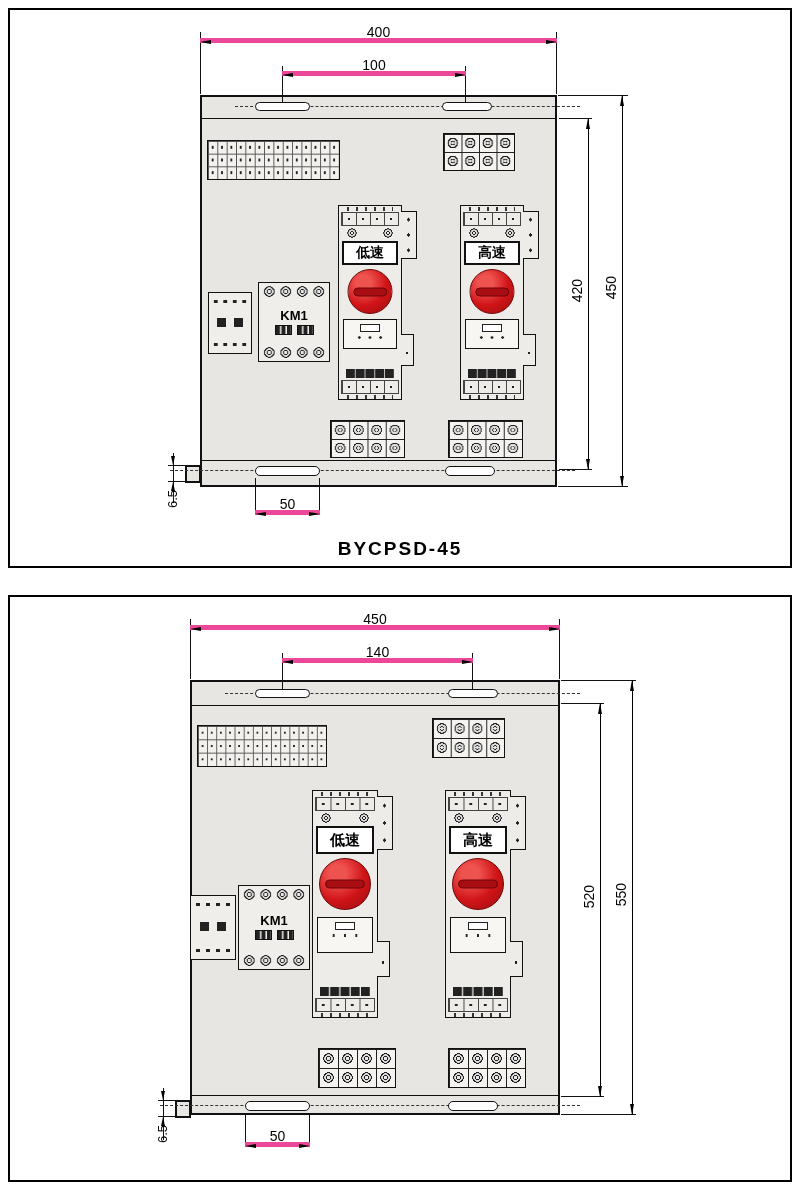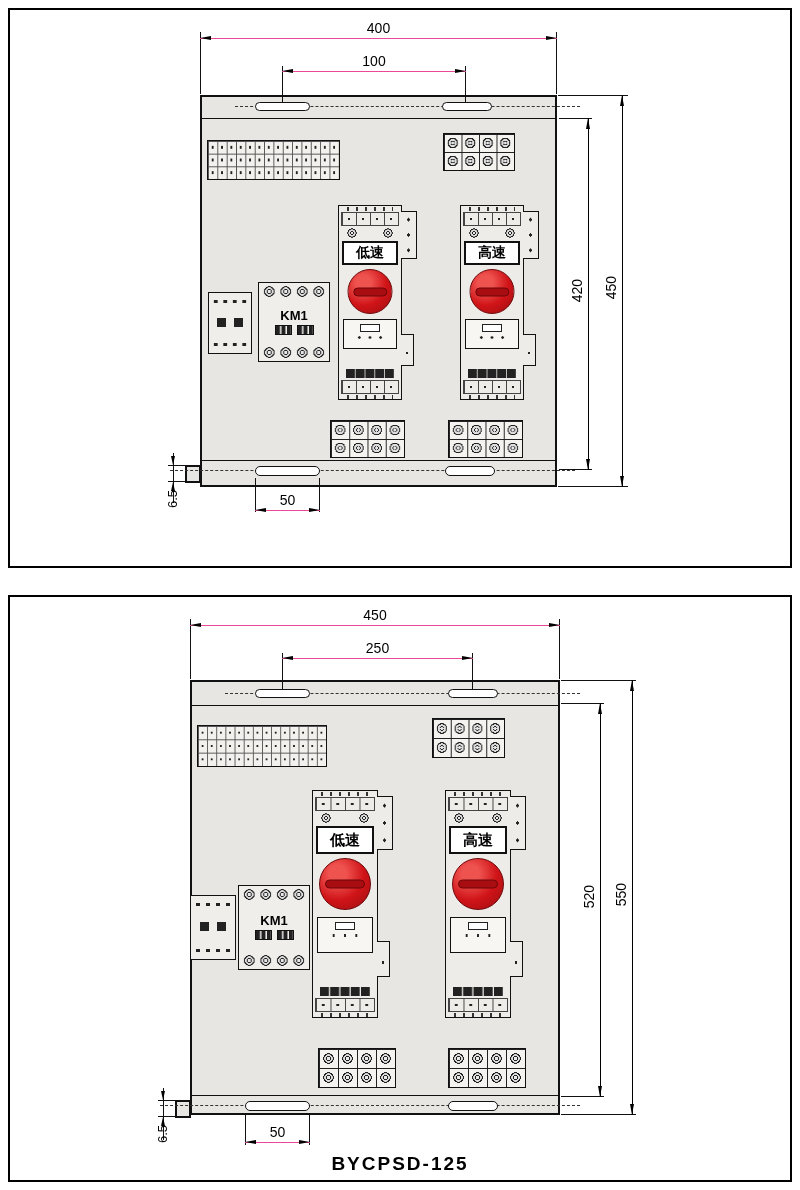--- a/index.html
+++ b/index.html
@@ -7,21 +7,21 @@
   body{width:800px;height:1190px;background:#ffffff;font-family:"Liberation Sans","DejaVu Sans",sans-serif;color:#000;}
   .page{position:relative;width:800px;height:1190px;overflow:hidden;background:#fff;}
   .frame{position:absolute;border:2px solid #000;background:#fff;box-sizing:border-box;}
   .panel{position:absolute;border:2px solid var(--ink);background:var(--panel);box-sizing:border-box;}
   .ln-h{position:absolute;height:1px;background:var(--ink);}
   .ln-v{position:absolute;width:1px;background:var(--ink);}
   .ln-dash{position:absolute;height:0;border-top:1px dashed #333;}
   .slot{position:absolute;background:#fff;border:1.2px solid var(--ink);border-radius:5px;box-sizing:border-box;}
   .ear{position:absolute;background:var(--panel);border:2px solid var(--ink);box-sizing:border-box;}
 
-  .dim-h{position:absolute;height:0;border-top:1px solid #ec4899;}
+  .dim-h{position:absolute;height:0;border-top:5px solid #ec4899;}
   .dim-h::before{content:"";position:absolute;left:0;top:-3px;border-top:2.5px solid transparent;border-bottom:2.5px solid transparent;border-right:11px solid #000;}
   .dim-h::after{content:"";position:absolute;right:0;top:-3px;border-top:2.5px solid transparent;border-bottom:2.5px solid transparent;border-left:11px solid #000;}
   .dim-h .lbl{position:absolute;left:50%;bottom:3px;transform:translateX(-50%);font-size:14px;white-space:nowrap;}
   .dim-v{position:absolute;width:0;border-left:1px solid #000;}
   .dim-v::before{content:"";position:absolute;top:0;left:-3px;border-left:2.5px solid transparent;border-right:2.5px solid transparent;border-bottom:11px solid #000;}
   .dim-v::after{content:"";position:absolute;bottom:0;left:-3px;border-left:2.5px solid transparent;border-right:2.5px solid transparent;border-top:11px solid #000;}
   .dim-v .vlbl{position:absolute;right:4px;top:calc(50% - 15px);writing-mode:vertical-rl;transform:rotate(180deg);font-size:14px;white-space:nowrap;}
   .vlabel{position:absolute;writing-mode:vertical-rl;transform:rotate(180deg);font-size:13px;white-space:nowrap;}
   .arr-d{position:absolute;width:0;height:0;border-left:2.5px solid transparent;border-right:2.5px solid transparent;border-top:9px solid #000;}
   .arr-u{position:absolute;width:0;height:0;border-left:2.5px solid transparent;border-right:2.5px solid transparent;border-bottom:9px solid #000;}
@@ -207,40 +207,41 @@
     <div class="arr-d" style="left:161px;top:446px;"></div>
     <div class="arr-u" style="left:161px;top:472px;"></div>
     <span class="vlabel" style="left:155px;top:480px;">6.5</span>
 
     <div class="ln-v" style="left:245px;top:468px;height:34px;"></div>
     <div class="ln-v" style="left:309px;top:468px;height:34px;"></div>
     <div class="dim-h" style="left:245px;top:500px;width:65px;">
       <span class="lbl">50</span>
     </div>
 
+    <div class="title" style="top:528px;">BYCPSD-45</div>
   </div>
 
   <div class="frame" style="left:8px;top:595px;width:784px;height:587px;">
 
     <div class="panel" style="left:180px;top:83px;width:370px;height:435px;"></div>
 
     <div class="ln-h" style="left:180px;top:108px;width:370px;"></div>
     <div class="ln-dash" style="left:215px;top:96px;width:355px;"></div>
     <div class="slot" style="left:245px;top:92px;width:55px;height:9px;"></div>
     <div class="slot" style="left:438px;top:92px;width:50px;height:9px;"></div>
 
     <div class="ln-v" style="left:180px;top:22px;height:60px;"></div>
     <div class="ln-v" style="left:549px;top:22px;height:60px;"></div>
     <div class="dim-h" style="left:180px;top:28px;width:370px;">
       <span class="lbl">450</span>
     </div>
     <div class="ln-v" style="left:272px;top:56px;height:37px;"></div>
     <div class="ln-v" style="left:462px;top:56px;height:37px;"></div>
     <div class="dim-h" style="left:272px;top:61px;width:191px;">
-      <span class="lbl">250</span>
+      <span class="lbl">140</span>
     </div>
 
     <div class="ln-h" style="left:551px;top:106px;width:43px;"></div>
     <div class="ln-h" style="left:551px;top:499px;width:43px;"></div>
     <div class="dim-v" style="left:590px;top:106px;height:394px;">
       <span class="vlbl">520</span>
     </div>
     <div class="ln-h" style="left:551px;top:83px;width:75px;"></div>
     <div class="ln-h" style="left:551px;top:517px;width:75px;"></div>
     <div class="dim-v" style="left:622px;top:83px;height:435px;">
@@ -327,16 +328,15 @@
     <div class="arr-d" style="left:151px;top:494px;"></div>
     <div class="arr-u" style="left:151px;top:520px;"></div>
     <span class="vlabel" style="left:145px;top:528px;">6.5</span>
 
     <div class="ln-v" style="left:235px;top:516px;height:32px;"></div>
     <div class="ln-v" style="left:299px;top:516px;height:32px;"></div>
     <div class="dim-h" style="left:235px;top:545px;width:65px;">
       <span class="lbl">50</span>
     </div>
 
-    <div class="title" style="top:556px;">BYCPSD-125</div>
   </div>
 
 </div>
 
 </body></html>

